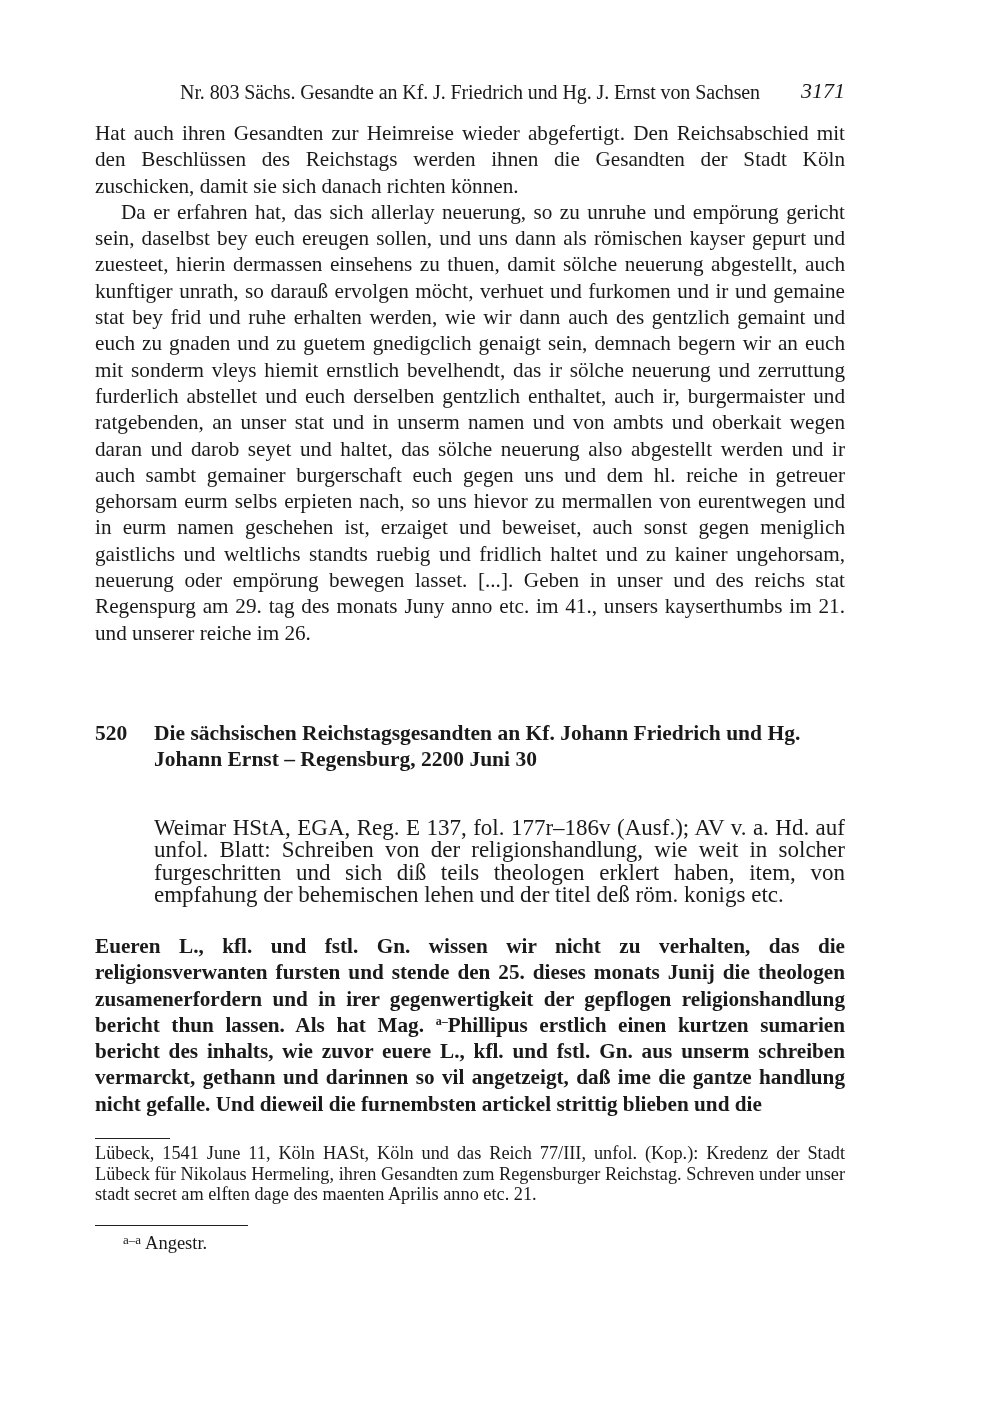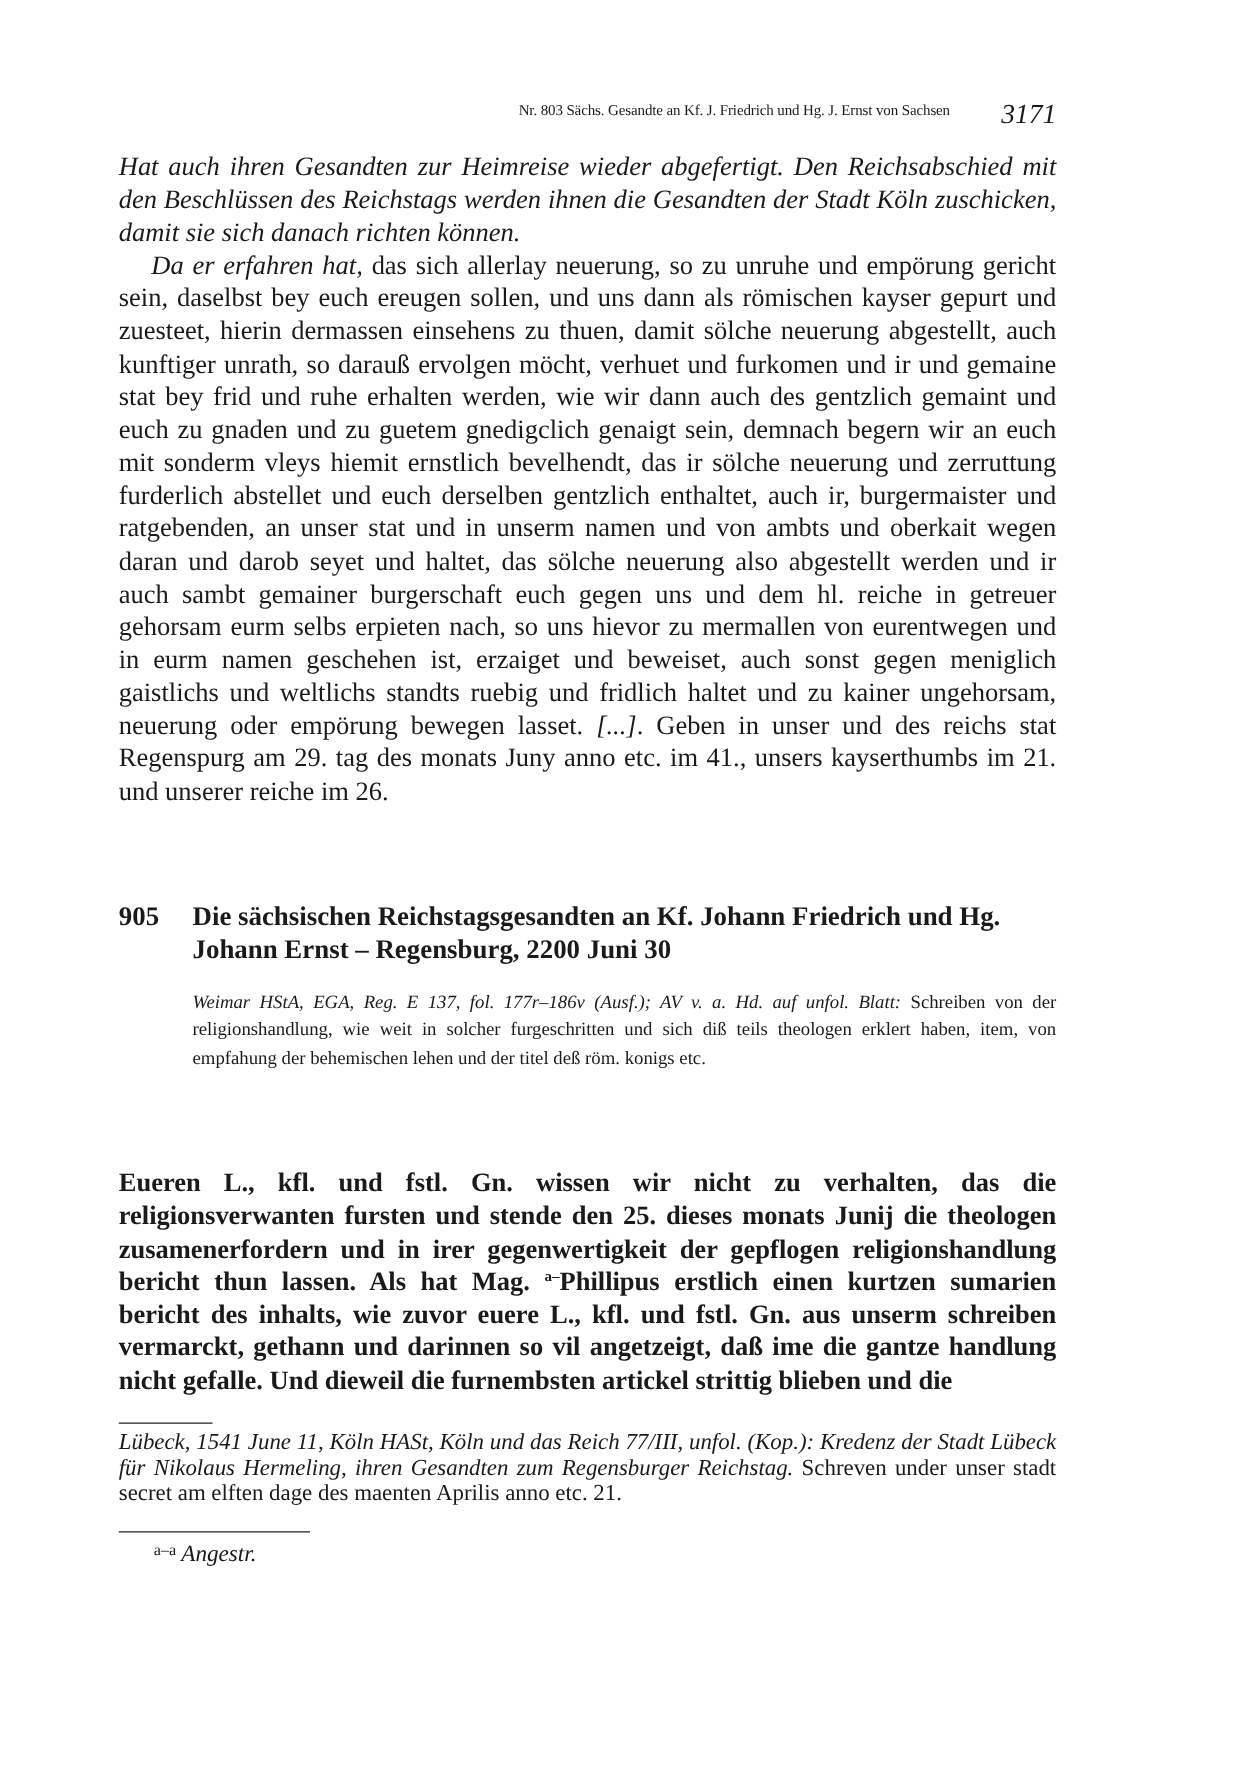--- a/index.html
+++ b/index.html
@@ -1,33 +1,33 @@
 <!DOCTYPE html>
 <html><head>
 <meta charset="utf-8">
 <style>
   html, body { margin: 0; padding: 0; background: #ffffff; }
   body { width: 1004px; height: 1418px; position: relative; overflow: hidden;
          font-family: "Liberation Serif", "DejaVu Serif", serif; color: #1a1a1a; }
   .page { position: absolute; left: 95px; top: 0; width: 750px; }
   .running-head { position: absolute; top: 78px; left: 0; width: 750px; height: 28px;
                   font-size: 19px; }
-  .running-head .rh-title { position: absolute; right: 85px; top: 3px; font-size: 12px; letter-spacing: -0.1px; }
+  .running-head .rh-title { position: absolute; right: 85px; top: 3px; font-size: 20px; letter-spacing: -0.1px; }
   .running-head .rh-page { position: absolute; right: 0; top: 0; font-size: 22px; font-style: italic; }
   .body-text { position: absolute; left: 0; width: 750px; font-size: 21.2px; line-height: 26.3px;
                text-align: justify; }
   .body-text p { margin: 0; }
-  .italic { font-style: italic; }
+  .italic { }
   .indent { text-indent: 26px; }
   .block1 { top: 120px; }
   .heading { position: absolute; top: 720px; left: 0; width: 750px; font-size: 21.5px; line-height: 26px;
              font-weight: bold; }
   .heading .num { position: absolute; left: 0; top: 0; }
   .heading .title { position: absolute; left: 59px; width: 691px; }
-  .source { position: absolute; top: 791px; left: 59px; width: 691px; font-size: 15px; line-height: 22.4px;
+  .source { position: absolute; top: 817px; left: 59px; width: 691px; font-size: 23px; line-height: 22.4px;
             text-align: justify; }
   .source p { margin: 0; }
   .source .ausz { margin-top: 9px; }
   .smallcaps { font-variant: small-caps; }
   .block2 { top: 933px; font-weight: bold; }
   sup.fn { font-size: 12px; vertical-align: 7px; line-height: 0; }
   .rule1 { position: absolute; left: 0; top: 1138px; width: 75px; height: 1px; background: #222; }
   .note1 { position: absolute; top: 1143px; left: 0; width: 750px; font-size: 18.3px; line-height: 20.5px;
            text-align: justify; }
   .note1 p { margin: 0; }
@@ -44,21 +44,21 @@
     <span class="rh-title">Nr. 803 Sächs. Gesandte an Kf. J. Friedrich und Hg. J. Ernst von Sachsen</span>
     <span class="rh-page">3171</span>
   </div>
 
   <div class="body-text block1">
     <p class="italic">Hat auch ihren Gesandten zur Heimreise wieder abgefertigt. Den Reichsabschied mit den Beschlüssen des Reichstags werden ihnen die Gesandten der Stadt Köln zuschicken, damit sie sich danach richten können.</p>
     <p class="indent"><span class="italic">Da er erfahren hat,</span><span> das sich allerlay neuerung, so zu unruhe und empörung gericht sein, daselbst bey euch ereugen sollen, und uns dann als römischen kayser gepurt und zuesteet, hierin dermassen einsehens zu thuen, damit sölche neuerung abgestellt, auch kunftiger unrath, so darauß ervolgen möcht, verhuet und furkomen und ir und gemaine stat bey frid und ruhe erhalten werden, wie wir dann auch des gentzlich gemaint und euch zu gnaden und zu guetem gnedigclich genaigt sein, demnach begern wir an euch mit sonderm vleys hiemit ernstlich bevelhendt, das ir sölche neuerung und zerruttung furderlich abstellet und euch derselben gentzlich enthaltet, auch ir, burgermaister und ratgebenden, an unser stat und in unserm namen und von ambts und oberkait wegen daran und darob seyet und haltet, das sölche neuerung also abgestellt werden und ir auch sambt gemainer burgerschaft euch gegen uns und dem hl. reiche in getreuer gehorsam eurm selbs erpieten nach, so uns hievor zu mermallen von eurentwegen und in eurm namen geschehen ist, erzaiget und beweiset, auch sonst gegen meniglich gaistlichs und weltlichs standts ruebig und fridlich haltet und zu kainer ungehorsam, neuerung oder empörung bewegen lasset. </span><span class="italic">[...]</span><span>. Geben in unser und des reichs stat Regenspurg am 29. tag des monats Juny anno etc. im 41., unsers kayserthumbs im 21. und unserer reiche im 26.</span></p>
   </div>
 
   <div class="heading">
-    <span class="num">905</span>
+    <span class="num">520</span>
     <span class="title">Die sächsischen Reichstagsgesandten an Kf. Johann Friedrich und Hg. Johann Ernst – Regensburg, 2200 Juni 30</span>
   </div>
 
   <div class="source">
     <p><span class="italic">Weimar HStA, EGA, Reg. E 137, fol. 177r–186v (Ausf.); AV v. a. Hd. auf unfol. Blatt:</span><span> Schreiben von der religionshandlung, wie weit in solcher furgeschritten und sich diß teils theologen erklert haben, item, von empfahung der behemischen lehen und der titel deß röm. konigs etc.</span></p>
   </div>
 
   <div class="body-text block2">
     <p><span>Eueren L., kfl. und fstl. Gn. wissen wir nicht zu verhalten, das die religionsverwanten fursten und stende den 25. dieses monats Junij die theologen zusamenerfordern und in irer gegenwertigkeit der gepflogen religionshandlung bericht thun lassen. Als hat Mag. </span><sup class="fn">a–</sup><span>Phillipus erstlich einen kurtzen sumarien bericht des inhalts, wie zuvor euere L., kfl. und fstl. Gn. aus unserm schreiben vermarckt, gethann und darinnen so vil angetzeigt, daß ime die gantze handlung nicht gefalle. Und dieweil die furnembsten artickel strittig blieben und die</span></p>
   </div>

